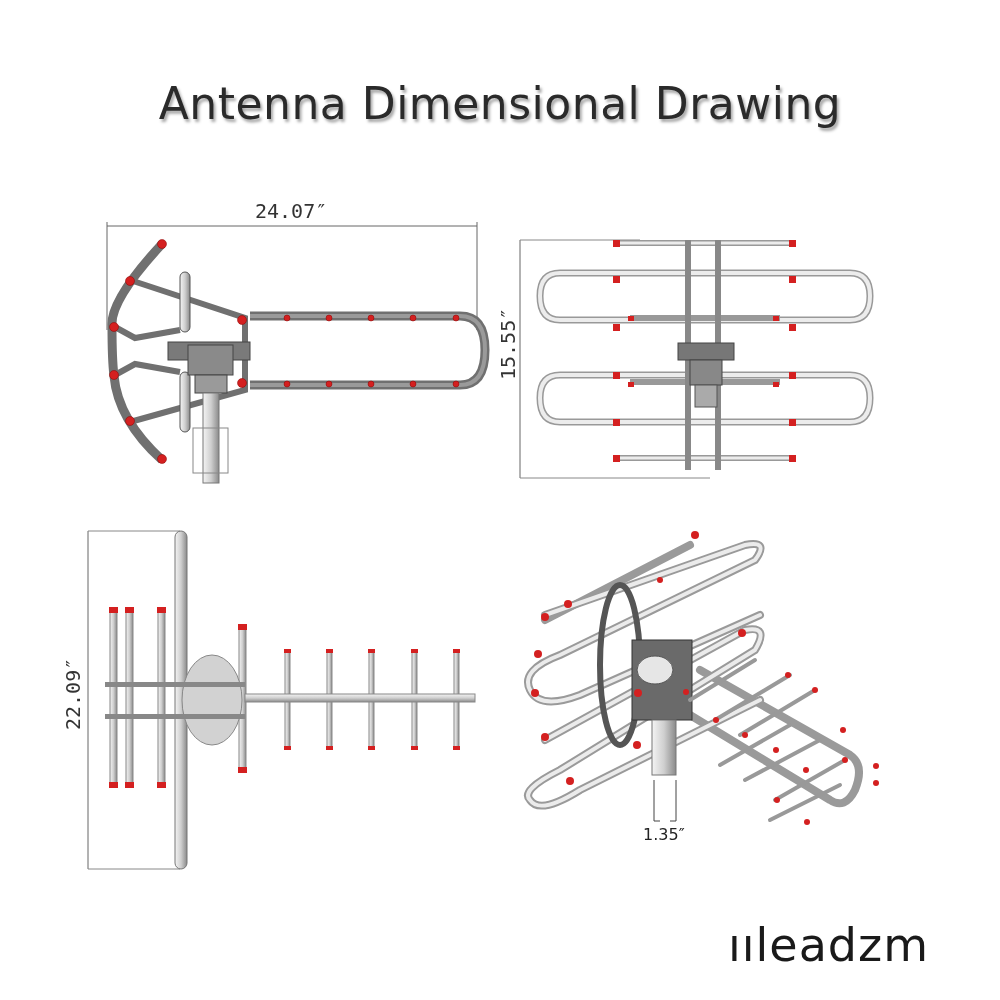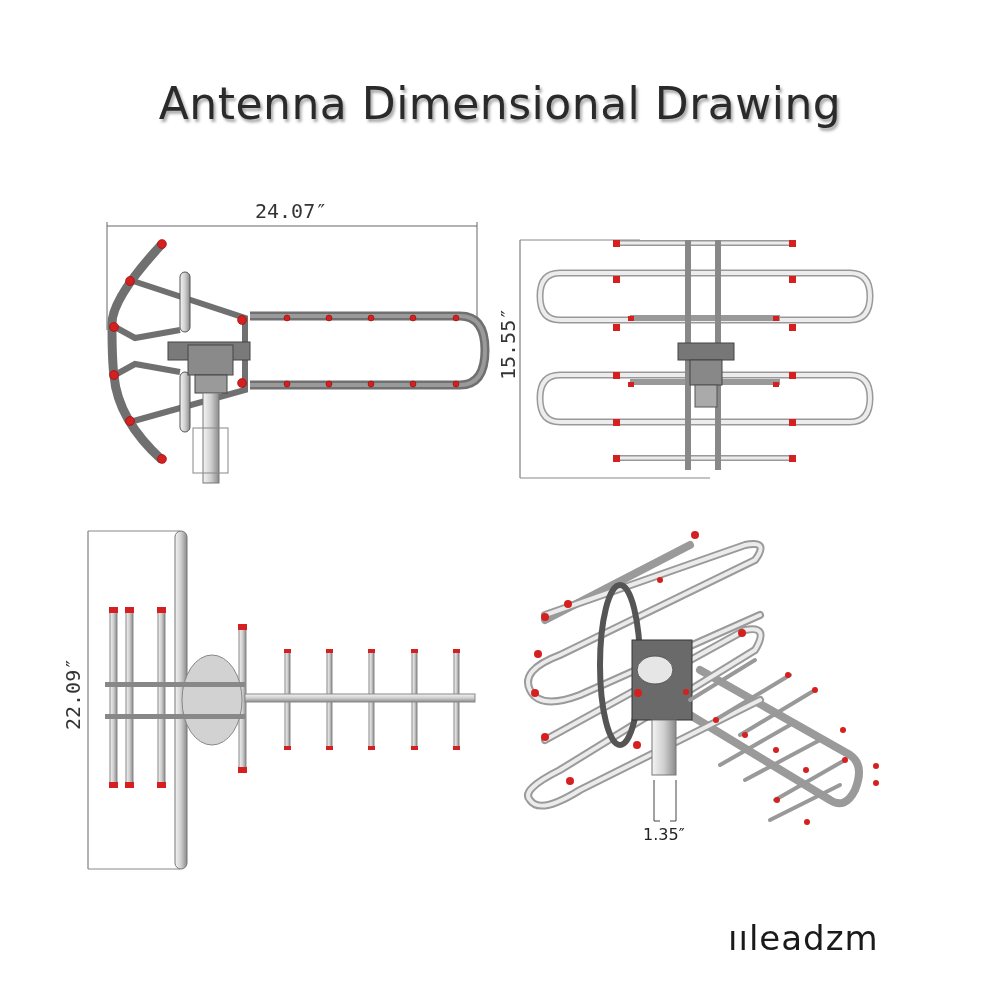--- a/index.html
+++ b/index.html
@@ -2,21 +2,21 @@
 <html><head>
 <meta charset="utf-8">
 <style>
   html,body{margin:0;padding:0;background:#fff;}
   body{width:1000px;height:1000px;position:relative;overflow:hidden;font-family:"DejaVu Sans",sans-serif;}
   .title{position:absolute;left:0;width:1000px;top:78px;text-align:center;font-size:44px;color:#2a2a2a;
     letter-spacing:0.5px;text-shadow:2px 3px 3px rgba(0,0,0,0.35);font-family:"DejaVu Sans",sans-serif;font-weight:normal;}
   svg{position:absolute;left:0;top:0;}
   .dim{font-family:"DejaVu Sans Mono",monospace;font-size:20px;fill:#333;}
   .dim2{font-family:"DejaVu Sans",sans-serif;font-size:16px;fill:#222;}
-  .brand{position:absolute;left:728px;top:918px;font-size:34px;color:#1a1a1a;font-family:"DejaVu Sans",sans-serif;letter-spacing:1px;}
+  .brand{position:absolute;left:728px;top:918px;font-size:46px;color:#1a1a1a;font-family:"DejaVu Sans",sans-serif;letter-spacing:1px;}
 </style>
 </head>
 <body>
 
 <div class="title">Antenna Dimensional Drawing</div>
 
 <svg width="1000" height="1000">
   <defs>
     <linearGradient id="tube" x1="0" y1="0" x2="0" y2="1">
       <stop offset="0" stop-color="#f4f4f4"></stop>

